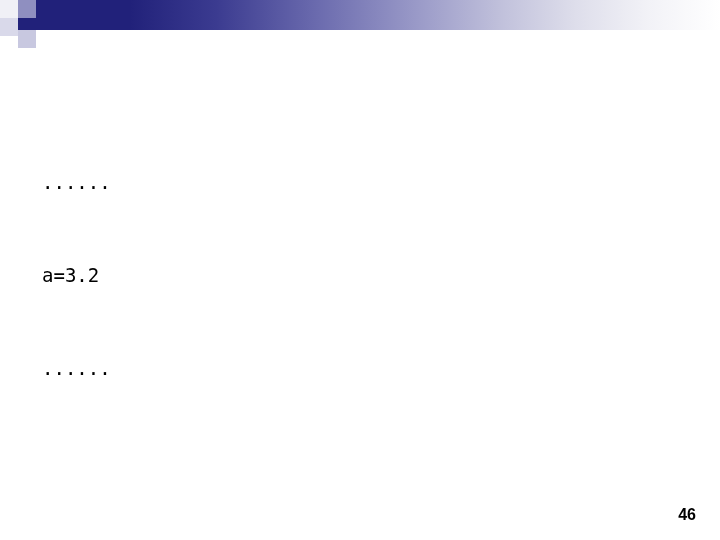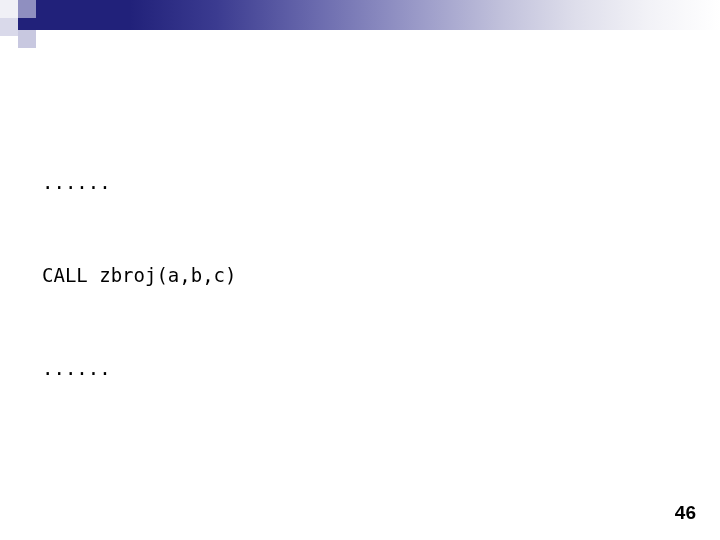--- a/index.html
+++ b/index.html
@@ -59,37 +59,37 @@
     display: block;
     height: 31px;
   }
 
   
   .page-number {
     position: absolute;
     right: 24px;
     bottom: 16px;
     font-family: "Liberation Sans", sans-serif;
-    font-size: 19px;
+    font-size: 16px;
     font-weight: bold;
     color: #000000;
   }
 </style>
 </head>
 <body>
 
 <div class="header-band"></div>
 <div class="header-square sq1"></div>
 <div class="header-square sq4"></div>
 <div class="header-square sq2"></div>
 <div class="header-square sq3"></div>
 
 <div class="code-block">
   <span class="code-line">......</span>
-  <span class="code-line">CALL zbroj(a,b,c)</span>
+  <span class="code-line">a=3.2</span>
   <span class="code-line">......</span>
   
   
   
   
   
   
 </div>
 
 <div class="page-number">46</div>

